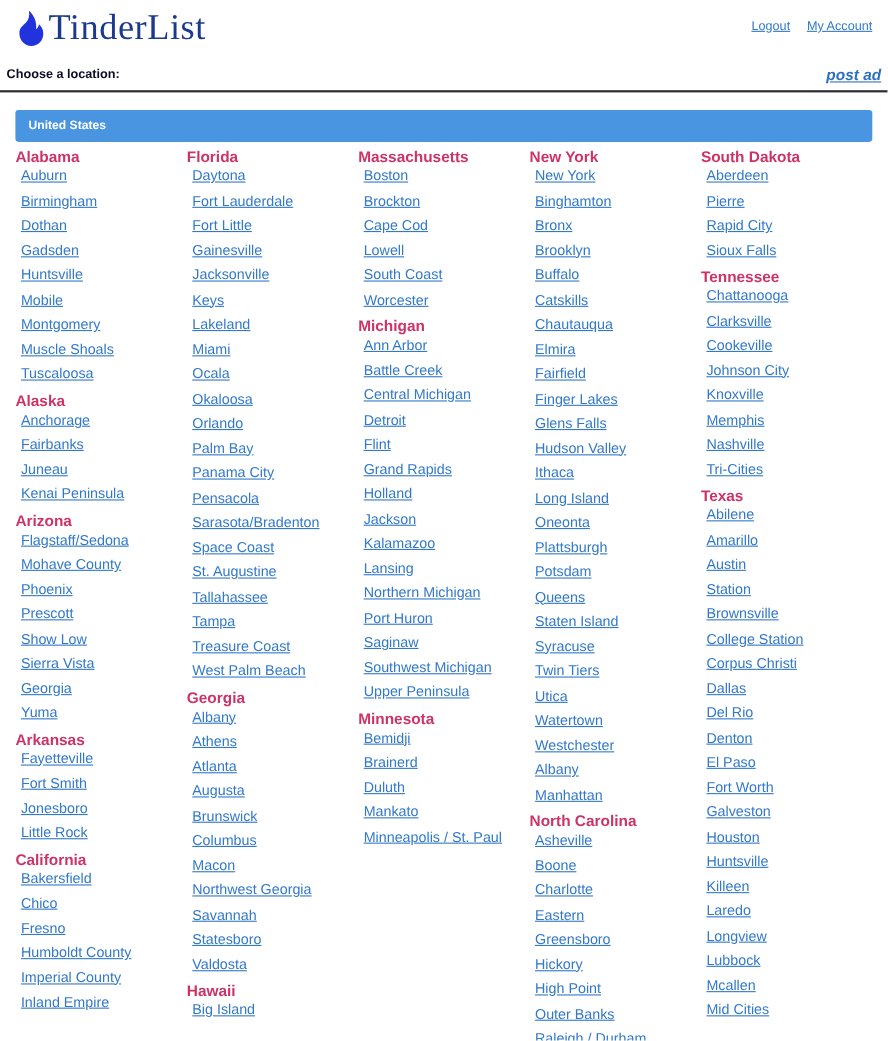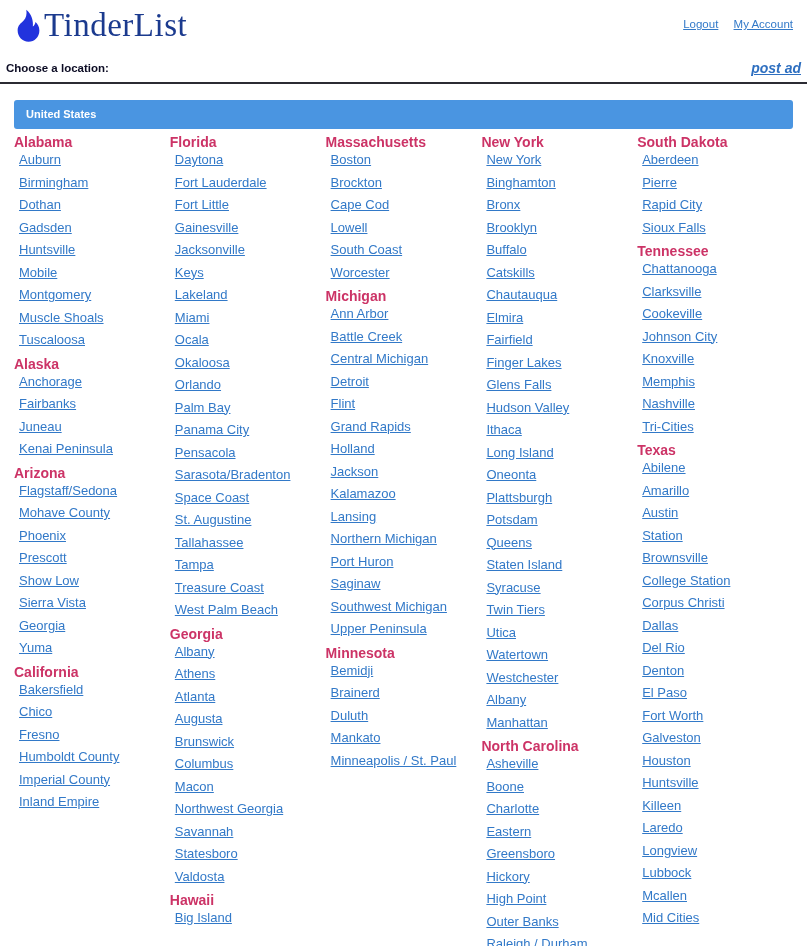--- a/index.html
+++ b/index.html
@@ -87,20 +87,27 @@
       <div class="state-group">
         <div class="state-name">Arizona</div>
         <a href="#" class="city-link">Flagstaff/Sedona</a>
         <a href="#" class="city-link">Mohave County</a>
         <a href="#" class="city-link">Phoenix</a>
         <a href="#" class="city-link">Prescott</a>
         <a href="#" class="city-link">Show Low</a>
         <a href="#" class="city-link">Sierra Vista</a>
         <a href="#" class="city-link">Georgia</a>
         <a href="#" class="city-link">Yuma</a>
+      </div>
+      <div class="state-group">
+        <div class="state-name">Arkansas</div>
+        <a href="#" class="city-link">Fayetteville</a>
+        <a href="#" class="city-link">Fort Smith</a>
+        <a href="#" class="city-link">Jonesboro</a>
+        <a href="#" class="city-link">Little Rock</a>
       </div>
       <div class="state-group">
         <div class="state-name">California</div>
         <a href="#" class="city-link">Bakersfield</a>
         <a href="#" class="city-link">Chico</a>
         <a href="#" class="city-link">Fresno</a>
         <a href="#" class="city-link">Humboldt County</a>
         <a href="#" class="city-link">Imperial County</a>
         <a href="#" class="city-link">Inland Empire</a>
       </div>

